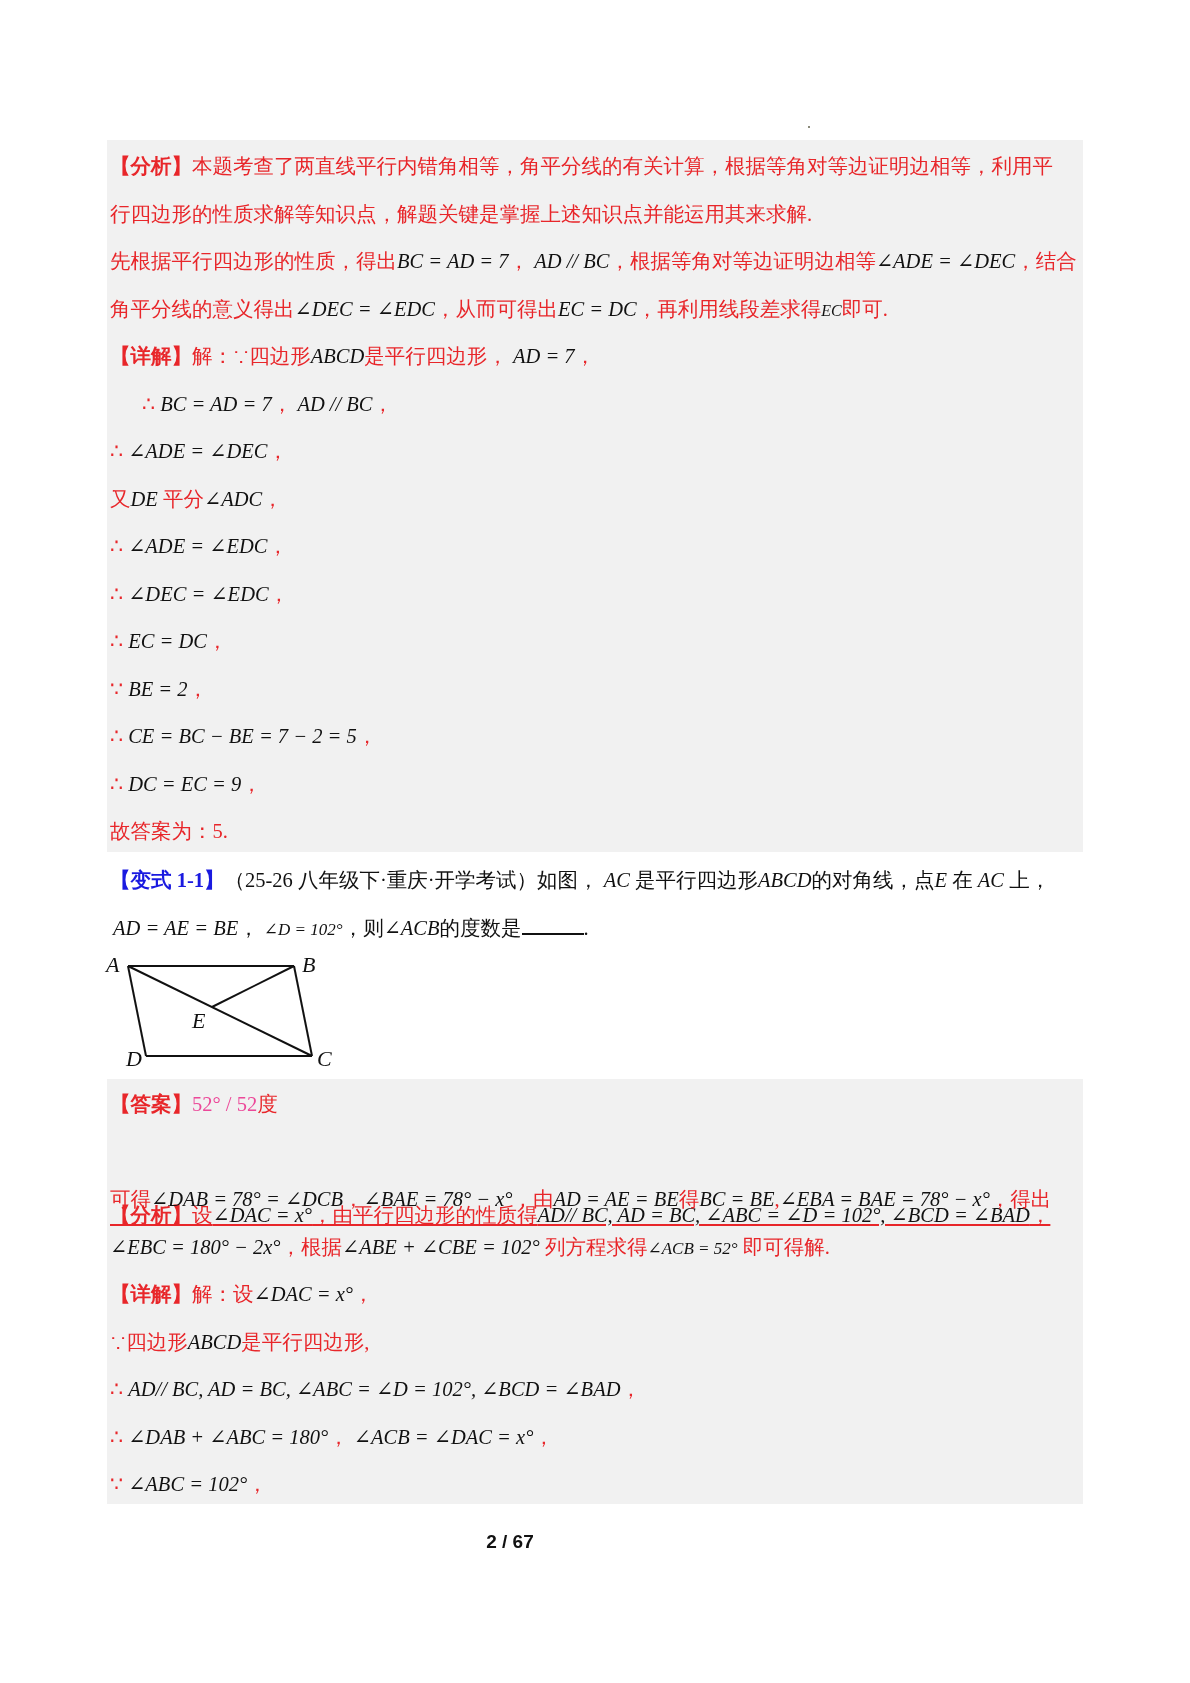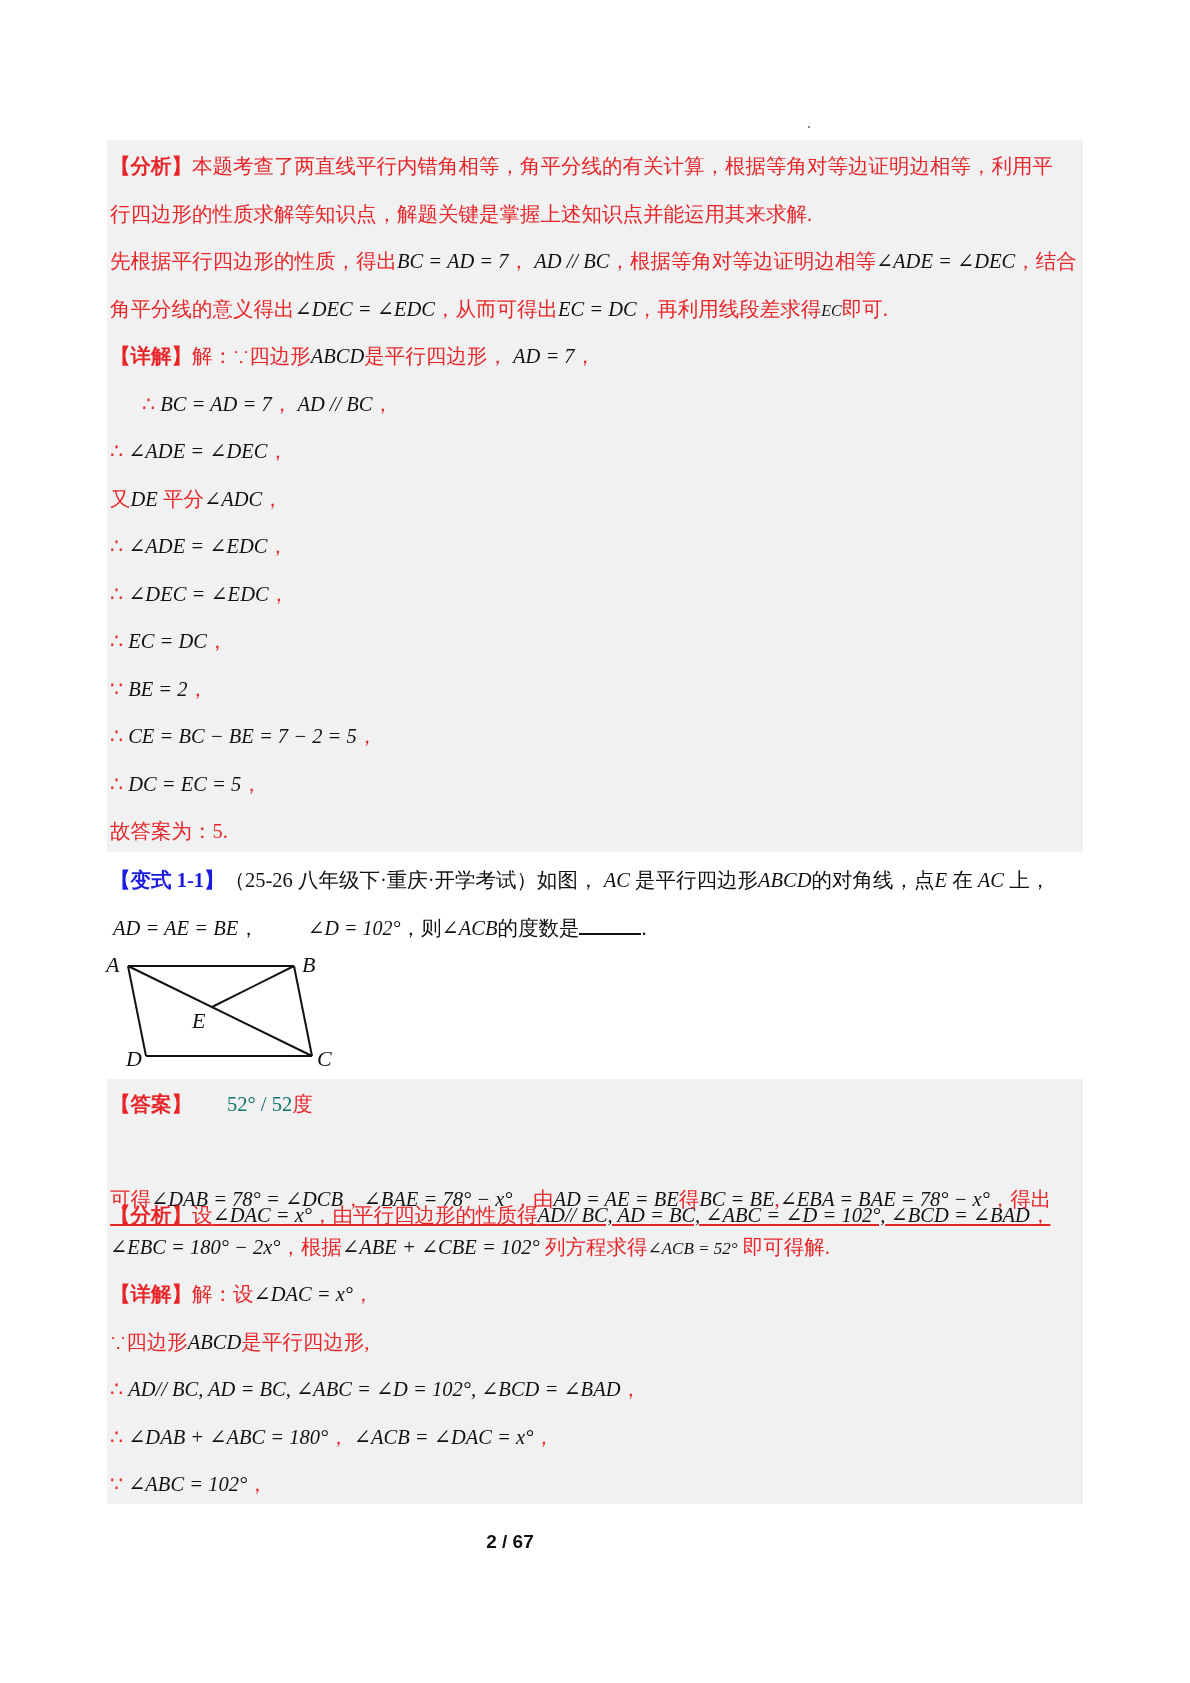--- a/index.html
+++ b/index.html
@@ -3,21 +3,21 @@
 <meta charset="utf-8">
 <style>
   html, body { margin:0; padding:0; background:#ffffff; }
   body { width:1190px; height:1683px; position:relative; overflow:hidden;
          font-family:"Liberation Serif","DejaVu Serif",serif; }
   .dot-mark { position:absolute; left:808px; top:126px; width:2px; height:2px; background:#8a8a7a; }
   .gray { position:absolute; left:107px; width:976px; background:#f1f1f1; }
   .line { position:absolute; left:110px; font-size:20.5px; line-height:28px; white-space:nowrap; color:#e8262a; }
   .k { color:#111111; }
   .m { color:#111111; font-style:italic; }
-  .n { color:#0f766e; font-style:normal;margin-left:35px; }
+  .n { color:#ec4899; font-style:normal; }
   .br { color:#e8262a; font-weight:bold; }
   .blue { color:#1a1ae0; font-weight:bold; }
   .blank { display:inline-block; width:62px; border-bottom:2px solid #111; height:20px; vertical-align:baseline; }
   .page-num { position:absolute; top:1531px; left:0; width:1020px; text-align:center;
               font-family:"Liberation Sans","DejaVu Sans",sans-serif; font-weight:bold; font-size:19px; color:#111; }
   .diagram { position:absolute; left:104px; top:952px; }
 </style>
 </head>
 <body>
 
@@ -59,31 +59,31 @@
 <div class="line" style="top:627px;text-align:right;">
   <span>∴</span> <span class="m">EC = DC</span><span>，</span>
 </div>
 <div class="line" style="top:675px;">
   <span>∵</span> <span class="m">BE = 2</span><span>，</span>
 </div>
 <div class="line" style="top:722px;">
   <span>∴</span> <span class="m">CE = BC − BE = 7 − 2 = 5</span><span>，</span>
 </div>
 <div class="line" style="top:770px;">
-  <span>∴</span> <span class="m">DC = EC = 5</span><span>，</span>
+  <span>∴</span> <span class="m">DC = EC = 9</span><span>，</span>
 </div>
 <div class="line" style="top:817px;">
   <span>故答案为：5.</span>
 </div>
 
 <div class="line k" style="top:866px;color:#111;">
   <span class="blue">【变式 1-1】</span><span>（25-26 八年级下·重庆·开学考试）如图，</span> <span class="m">AC</span> <span>是平行四边形</span><span class="m">ABCD</span><span>的对角线，点</span><span class="m">E</span> <span>在</span> <span class="m">AC</span> <span>上，</span>
 </div>
 <div class="line k" style="top:913px;color:#111;left:113px;">
-  <span class="m">AD = AE = BE</span><span>，</span> <span class="m" style="font-size:20px;margin-left:44px;">∠D = 102°</span><span>，则</span><span class="m">∠ACB</span><span>的度数是</span><span class="blank"></span><span>.</span>
+  <span class="m">AD = AE = BE</span><span>，</span> <span class="m" style="font-size:17px;">∠D = 102°</span><span>，则</span><span class="m">∠ACB</span><span>的度数是</span><span class="blank"></span><span>.</span>
 </div>
 
 <svg class="diagram" width="260" height="118" viewBox="0 0 260 118">
   <g stroke="#111" stroke-width="2" fill="none">
     <line x1="24" y1="14" x2="190" y2="14"></line>
     <line x1="190" y1="14" x2="208" y2="104"></line>
     <line x1="208" y1="104" x2="42" y2="104"></line>
     <line x1="42" y1="104" x2="24" y2="14"></line>
     <line x1="24" y1="14" x2="208" y2="104"></line>
     <line x1="190" y1="14" x2="108" y2="55"></line>

